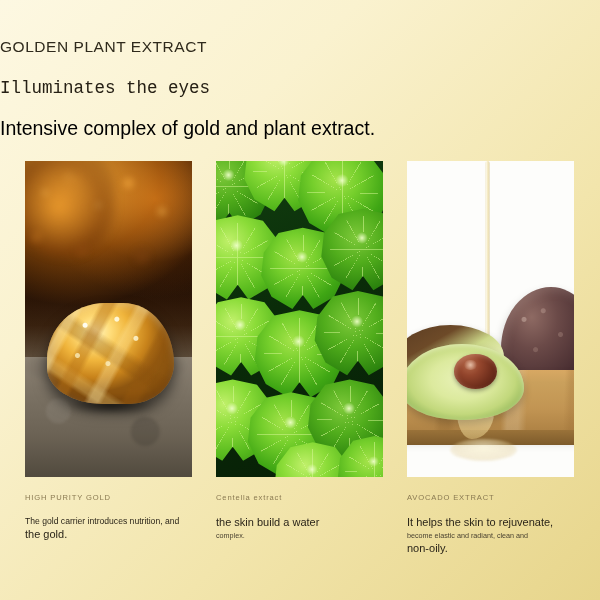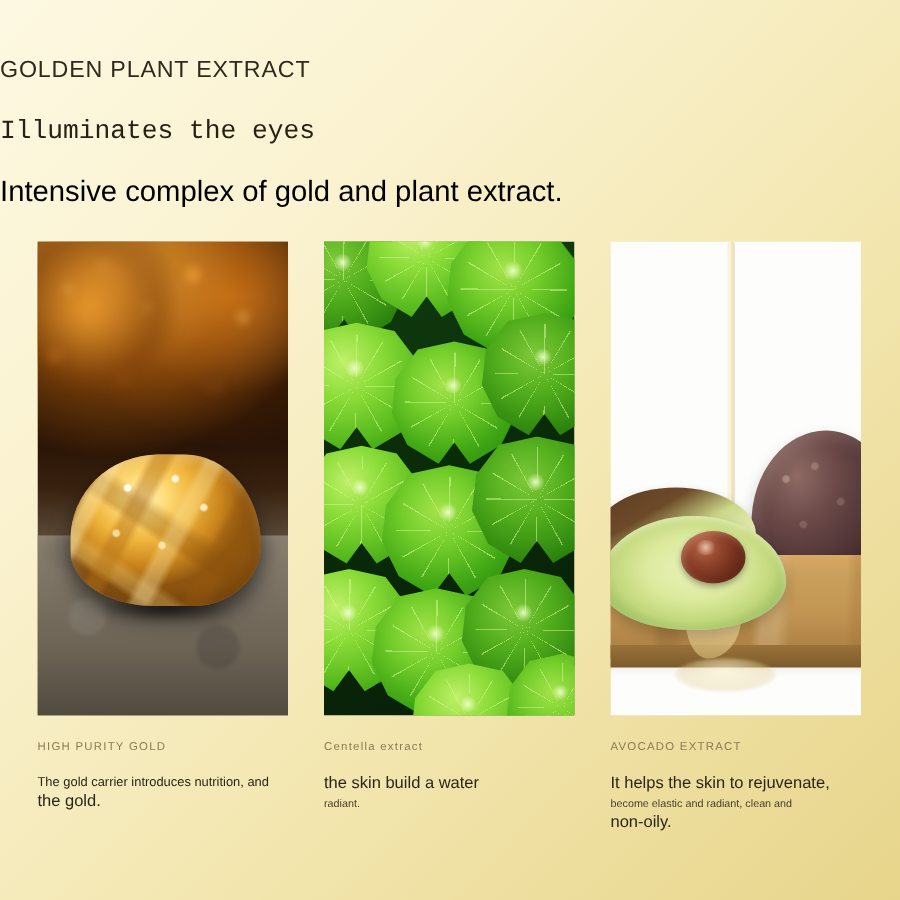--- a/index.html
+++ b/index.html
@@ -368,21 +368,21 @@
 
   <div class="cap">
     <div class="cap-label">HIGH PURITY GOLD</div>
     <div class="cap-line sz-m">The gold carrier introduces nutrition, and</div>
     <div class="cap-line sz-l">the gold.</div>
   </div>
 
   <div class="cap">
     <div class="cap-label">Centella extract</div>
     <div class="cap-line sz-l">the skin build a water</div>
-    <div class="cap-line sz-s">radiant.</div>
+    <div class="cap-line sz-s">complex.</div>
   </div>
 
   <div class="cap">
     <div class="cap-label">AVOCADO EXTRACT</div>
     <div class="cap-line sz-l">It helps the skin to rejuvenate,</div>
     <div class="cap-line sz-s">become elastic and radiant, clean and</div>
     <div class="cap-line sz-l">non-oily.</div>
   </div>
 </div>
 

